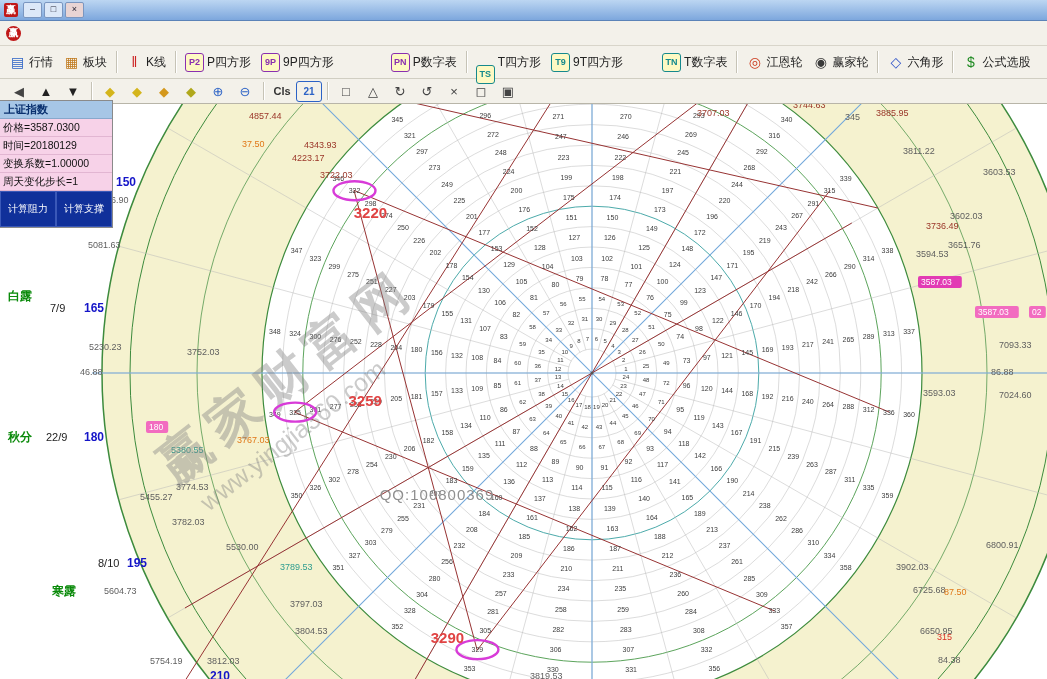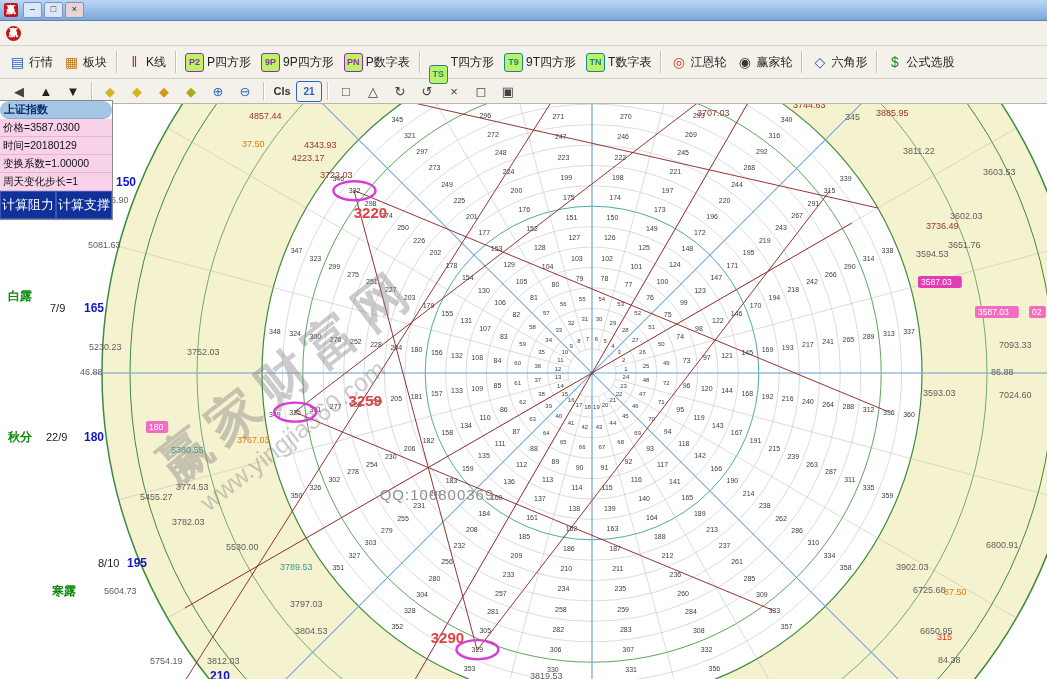--- a/index.html
+++ b/index.html
@@ -35,21 +35,21 @@
     width:15px;height:15px;background:#c01818;color:#fff;border-radius:50%;
     font-size:10px;font-weight:bold;display:inline-flex;align-items:center;justify-content:center;margin:0 6px 0 2px;
   }
   .mitem{font-size:12px;color:#111;padding:3px 8px;cursor:default}
   .toolbar{
     height:32px;background:#f3f1ea;border-bottom:1px solid #d0cec2;
     display:flex;align-items:center;padding:0 4px;
   }
   .tbtn{display:inline-flex;align-items:center;gap:3px;padding:2px 5px;cursor:default}
   .ticon{
-    width:17px;height:17px;border:1px solid currentColor;border-radius:3px;background:#bef264;
+    width:17px;height:17px;border:1px solid currentColor;border-radius:3px;background:#fef9c3;
     font-size:9px;font-weight:bold;display:inline-flex;align-items:center;justify-content:center;
   }
   .ticon.glyphonly{border:none;background:transparent;font-size:14px;font-weight:normal}
   .tlabel{font-size:12px;color:#222}
   .tsep{width:1px;height:22px;background:#c6c3b6;margin:0 4px;box-shadow:1px 0 0 #fff}
   .drawbar{
     height:24px;background:#f3f1ea;border-bottom:1px solid #b8b5a8;
     display:flex;align-items:center;padding:0 6px;gap:1px;
   }
   .dbtn{
@@ -61,30 +61,30 @@
   .dsep{width:1px;height:18px;background:#c6c3b6;margin:0 4px;box-shadow:1px 0 0 #fff}
   
   #wheel-svg{position:absolute;left:0;top:0;z-index:1}
   
   .panel{
     position:absolute;left:0;top:100px;width:112px;z-index:6;
     border:1px solid #8a8a8a;border-left:none;background:#fff;font-size:11px;
   }
   .ptitle{
     height:17px;line-height:17px;background:#a6c6e6;color:#082f6e;
-    font-weight:bold;padding-left:4px;border-bottom:1px solid #88a8cc;border-radius:9px;
+    font-weight:bold;padding-left:4px;border-bottom:1px solid #88a8cc;
   }
   .prow{
     height:17px;line-height:17px;background:#f7d2e8;color:#111;
     padding-left:3px;border-bottom:1px solid #e2b6d2;white-space:nowrap;font-size:10.5px;
   }
   .pbtns{display:flex}
   .pbtn{
-    flex:1;height:28px;background:#10309a;color:#fff;border:1px solid #3a58b8;
-    font-size:13px;font-family:inherit;padding:0;cursor:default;
+    flex:1;height:36px;background:#10309a;color:#fff;border:1px solid #3a58b8;
+    font-size:10px;font-family:inherit;padding:0;cursor:default;
   }
 </style>
 </head>
 <body>
 
 <svg id="wheel-svg" width="1047" height="679" viewBox="0 0 1047 679">
     <g>
       <circle cx="592" cy="373" r="490" fill="#f5f2cf" stroke="#3d8b3d" stroke-width="1.5"></circle>
       <circle cx="592" cy="373" r="462" fill="none" stroke="#3d8b3d" stroke-width="1"></circle>
       <circle cx="592" cy="373" r="395" fill="none" stroke="#3d8b3d" stroke-width="0.7"></circle>
@@ -629,34 +629,34 @@
       <span class="tsep"></span>
       <span class="tbtn">
         <span class="ticon" style="color: rgb(138, 47, 176);">P2</span>
         <span class="tlabel">P四方形</span>
       </span>
       <span class="tbtn">
         <span class="ticon" style="color: rgb(138, 47, 176);">9P</span>
         <span class="tlabel">9P四方形</span>
       </span>
       <span class="tbtn">
-        <span class="ticon" style="color: rgb(138, 47, 176);">PN</span>
+        <span class="ticon" style="color: rgb(138, 47, 176); margin-left: 47px;">PN</span>
         <span class="tlabel">P数字表</span>
       </span>
       <span class="tsep"></span>
       <span class="tbtn">
         <span class="ticon" style="color: rgb(21, 137, 141); margin-top: 24px;">TS</span>
         <span class="tlabel">T四方形</span>
       </span>
       <span class="tbtn">
         <span class="ticon" style="color: rgb(21, 137, 141);">T9</span>
         <span class="tlabel">9T四方形</span>
       </span>
       <span class="tbtn">
-        <span class="ticon" style="color: rgb(21, 137, 141);">TN</span>
+        <span class="ticon" style="color: rgb(21, 137, 141); margin-left: 29px;">TN</span>
         <span class="tlabel">T数字表</span>
       </span>
       <span class="tsep"></span>
       <span class="tbtn">
         <span class="ticon glyphonly" style="color: rgb(204, 59, 30);">◎</span>
         <span class="tlabel">江恩轮</span>
       </span>
       <span class="tbtn">
         <span class="ticon glyphonly" style="color: rgb(58, 58, 58);">◉</span>
         <span class="tlabel">赢家轮</span>

